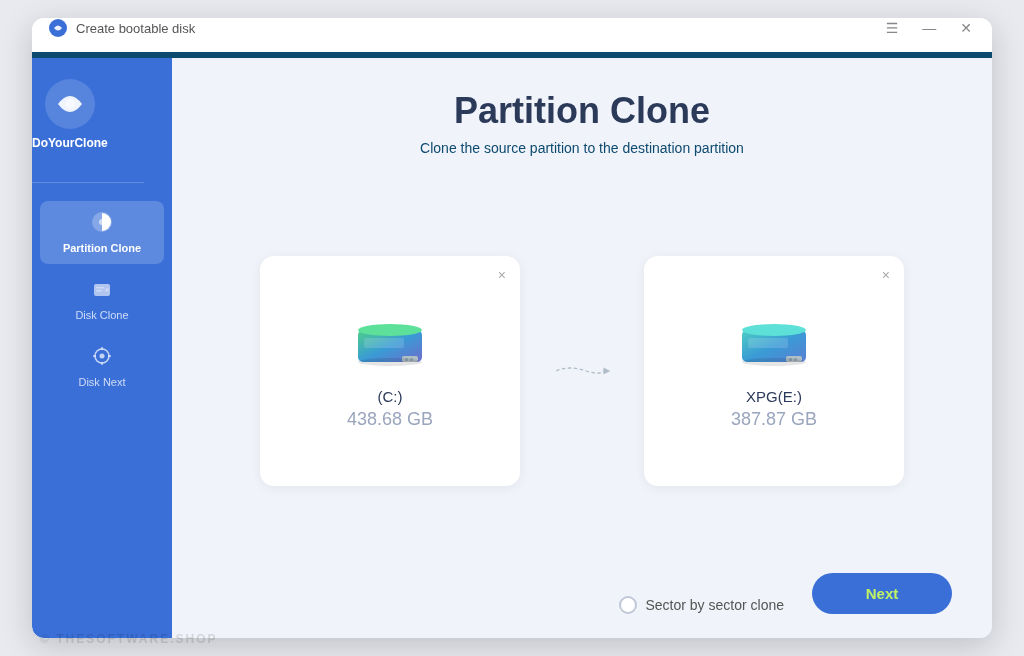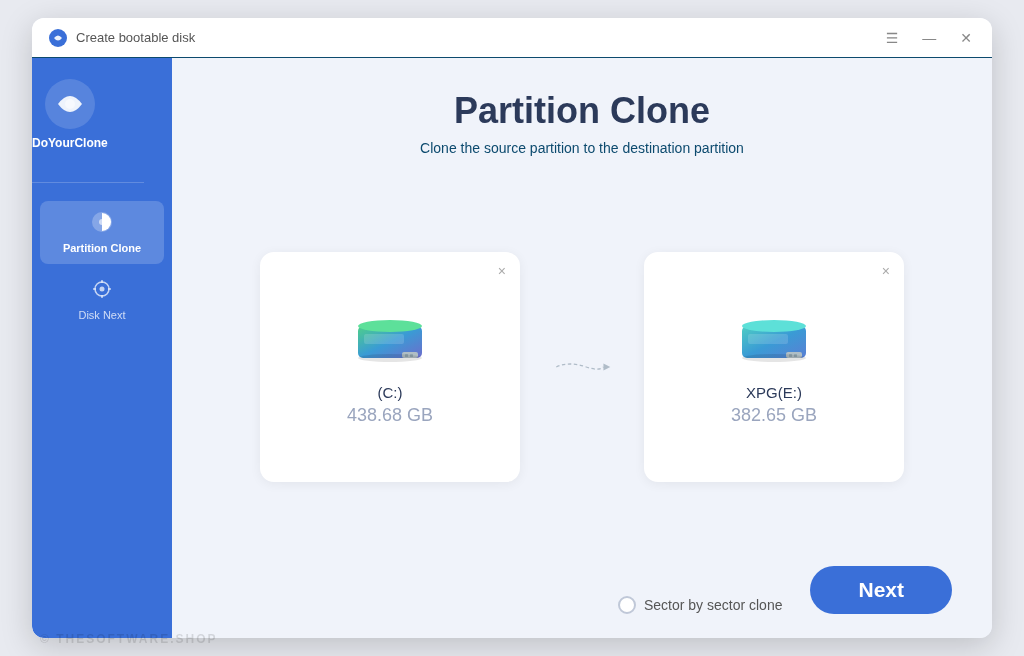--- a/index.html
+++ b/index.html
@@ -20,23 +20,23 @@
       border-radius: 12px;
       box-shadow: 0 8px 32px rgba(0,0,0,0.18);
       display: flex;
       flex-direction: column;
       overflow: hidden;
     }
     .title-bar {
       background: #ffffff;
       height: 40px;
       display: flex;
-      align-items: center;
+      align-items: flex-start;
       padding: 0 16px;
-      border-bottom: 1px solid #0c4a6e;
+      border-bottom: 6px solid #0c4a6e;
       flex-shrink: 0;
     }
     .title-bar-left {
       display: flex;
       align-items: center;
       gap: 8px;
       flex: 1;
     }
     .title-bar-icon {
       width: 20px;
@@ -213,25 +213,25 @@
       border-radius: 50%;
       border: 2px solid #c0c8d8;
       background: white;
       display: flex;
       align-items: center;
       justify-content: center;
       flex-shrink: 0;
     }
     .next-button {
       background: #3a6fd8;
-      color: #ffffff;
+      color: #bef264;
       border: none;
       border-radius: 24px;
       padding: 12px 48px;
-      font-size: 21px;
+      font-size: 15px;
       font-weight: 600;
       cursor: pointer;
       min-width: 140px;
     }
     
     .watermark {
       position: absolute;
       bottom: 10px;
       left: 40px;
       font-size: 12px;
@@ -282,20 +282,31 @@
         <span class="sidebar-item-icon">
           <svg width="22" height="22" viewBox="0 0 22 22" fill="none">
             <circle cx="11" cy="11" r="10" fill="rgba(255,255,255,0.25)"></circle>
             <path d="M11 2 A9 9 0 0 1 11 20 Z" fill="white"></path>
             <circle cx="11" cy="11" r="3" fill="rgba(255,255,255,0.6)"></circle>
           </svg>
         </span>
         <span>Partition Clone</span>
       </div>
 
+      <div class="sidebar-item">
+        <span class="sidebar-item-icon">
+          <svg width="22" height="22" viewBox="0 0 22 22" fill="none">
+            <rect x="3" y="6" width="16" height="12" rx="2" fill="rgba(255,255,255,0.6)"></rect>
+            <circle cx="16" cy="12" r="2" fill="rgba(255,255,255,0.3)"></circle>
+            <rect x="5" y="9" width="8" height="1.5" rx="0.75" fill="rgba(255,255,255,0.4)"></rect>
+            <rect x="5" y="12" width="6" height="1.5" rx="0.75" fill="rgba(255,255,255,0.4)"></rect>
+          </svg>
+        </span>
+        <span>Disk Clone</span>
+      </div>
 
       <div class="sidebar-item">
         <span class="sidebar-item-icon">
           <svg width="22" height="22" viewBox="0 0 22 22" fill="none">
             <circle cx="11" cy="11" r="7" stroke="rgba(255,255,255,0.7)" stroke-width="1.5" fill="none"></circle>
             <circle cx="11" cy="11" r="2.5" fill="rgba(255,255,255,0.7)"></circle>
             <line x1="11" y1="2" x2="11" y2="5" stroke="rgba(255,255,255,0.7)" stroke-width="1.5"></line>
             <line x1="11" y1="17" x2="11" y2="20" stroke="rgba(255,255,255,0.7)" stroke-width="1.5"></line>
             <line x1="2" y1="11" x2="5" y2="11" stroke="rgba(255,255,255,0.7)" stroke-width="1.5"></line>
             <line x1="17" y1="11" x2="20" y2="11" stroke="rgba(255,255,255,0.7)" stroke-width="1.5"></line>
@@ -359,21 +370,21 @@
             </defs>
             <rect x="8" y="18" width="64" height="32" rx="5" fill="url(#hddGrad2)"></rect>
             <ellipse cx="40" cy="18" rx="32" ry="6" fill="#5de0d8"></ellipse>
             <rect x="14" y="26" width="40" height="10" rx="2" fill="rgba(255,255,255,0.15)"></rect>
             <rect x="52" y="44" width="16" height="6" rx="2" fill="#b0bec5"></rect>
             <rect x="55" y="46" width="3" height="3" rx="0.5" fill="#90a4ae"></rect>
             <rect x="60" y="46" width="3" height="3" rx="0.5" fill="#90a4ae"></rect>
             <ellipse cx="40" cy="50" rx="32" ry="4" fill="rgba(0,0,0,0.1)"></ellipse>
           </svg>
           <span class="drive-name">XPG(E:)</span>
-          <span class="drive-size">382.65 GB</span>
+          <span class="drive-size">387.87 GB</span>
         </div>
       </div>
 
       <div class="bottom-bar">
         <label class="sector-clone-check">
           <div class="radio-outer"></div>
           <span>Sector by sector clone</span>
         </label>
         <button class="next-button">Next</button>
       </div>

